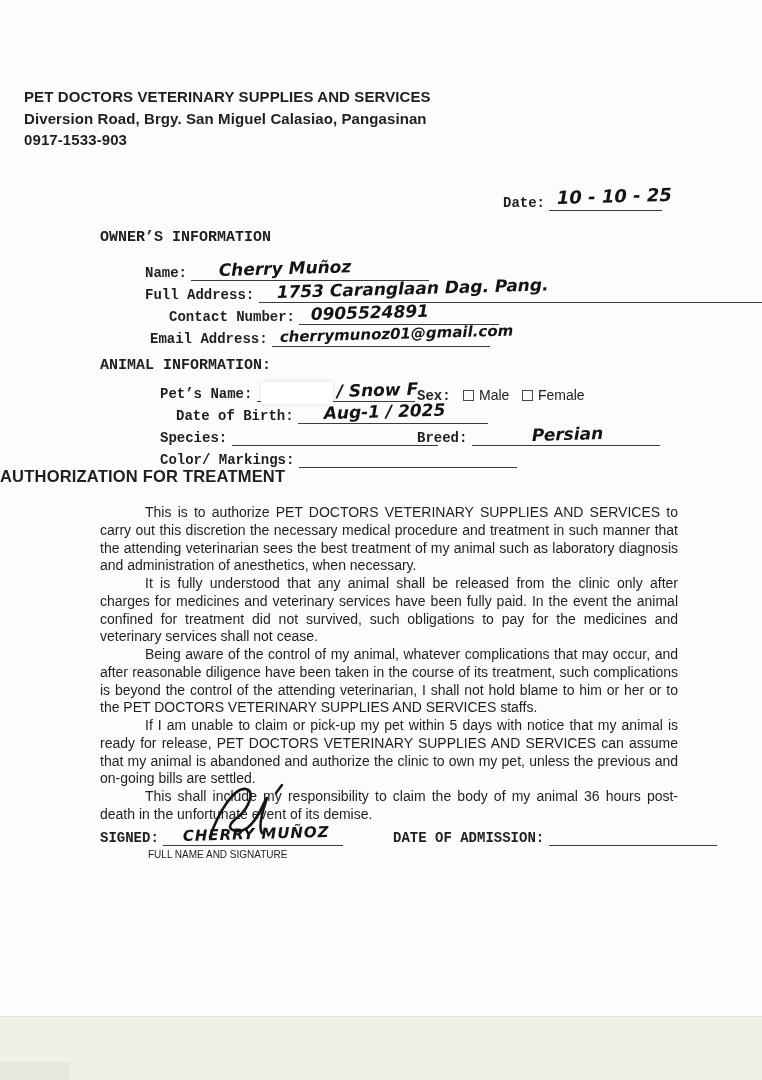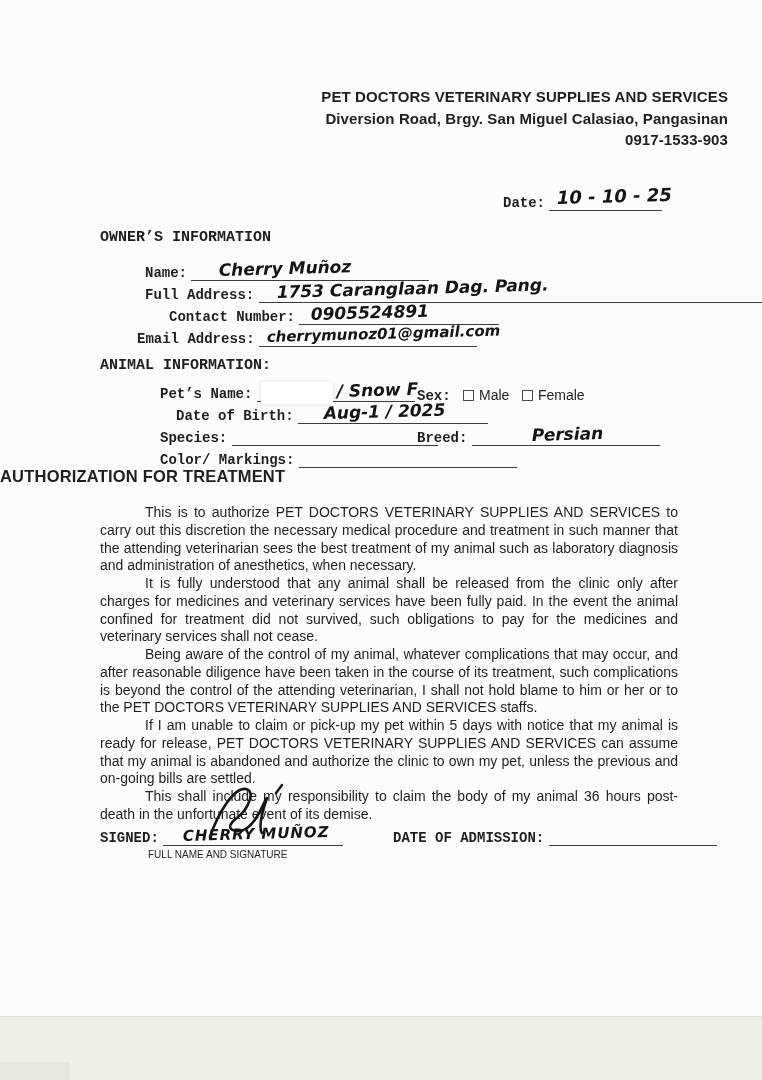--- a/index.html
+++ b/index.html
@@ -7,22 +7,22 @@
     position:relative;width:762px;height:1080px;margin:0 auto;
     background:#fbfcfd;overflow:hidden;
     font-family:"Liberation Sans",sans-serif;color:#1f1f1f;
   }
   .backing{
     position:absolute;left:0;top:1016px;width:762px;height:64px;
     background:#f0efe8;border-top:1px solid #e2e1d9;
   }
   .corner-shade{position:absolute;left:0;top:1062px;width:70px;height:18px;background:#e7e6df;}
   .hdr{
-    position:absolute;left:0;top:86px;width:728px;text-align:right;
-    font-weight:bold;font-size:15px;line-height:21.5px;letter-spacing:.1px;
+    position:absolute;left:0;top:86px;width:728px;text-align:left;
+    font-weight:bold;font-size:15px;line-height:21.5px;letter-spacing:.1px;padding-left:24px;
   }
   .abs{position:absolute;}
   .lbl{font-weight:bold;font-size:14px;white-space:nowrap;font-family:Liberation Mono, monospace;}
   .row{position:absolute;white-space:nowrap;height:20px;}
   .line{
     display:inline-block;position:relative;vertical-align:bottom;
     border-bottom:1.4px solid #3c3c3c;height:17px;
   }
   .hand{
     position:absolute;bottom:0;left:12px;
@@ -89,21 +89,21 @@
     </span>
   </div>
 
   <div class="row" style="left:145px;top:307px;margin-left:24px;">
     <span class="lbl">Contact Number:</span>
     <span class="line" style="width:200px;">
       <span class="hand">0905524891</span>
     </span>
   </div>
 
-  <div class="row" style="left:137px;top:329px;">
+  <div class="row" style="left:150px;top:329px;">
     <span class="lbl">Email Address:</span>
     <span class="line" style="width:218px;">
       <span class="hand" style="font-size:15px;left:8px;">cherrymunoz01@gmail.com</span>
     </span>
   </div>
 
   <div class="abs lbl" style="left:100px;top:357px;font-size:15px;">ANIMAL INFORMATION:</div>
 
   <div class="row" style="left:160px;top:384px;">
     <span class="lbl">Pet’s Name:</span>

